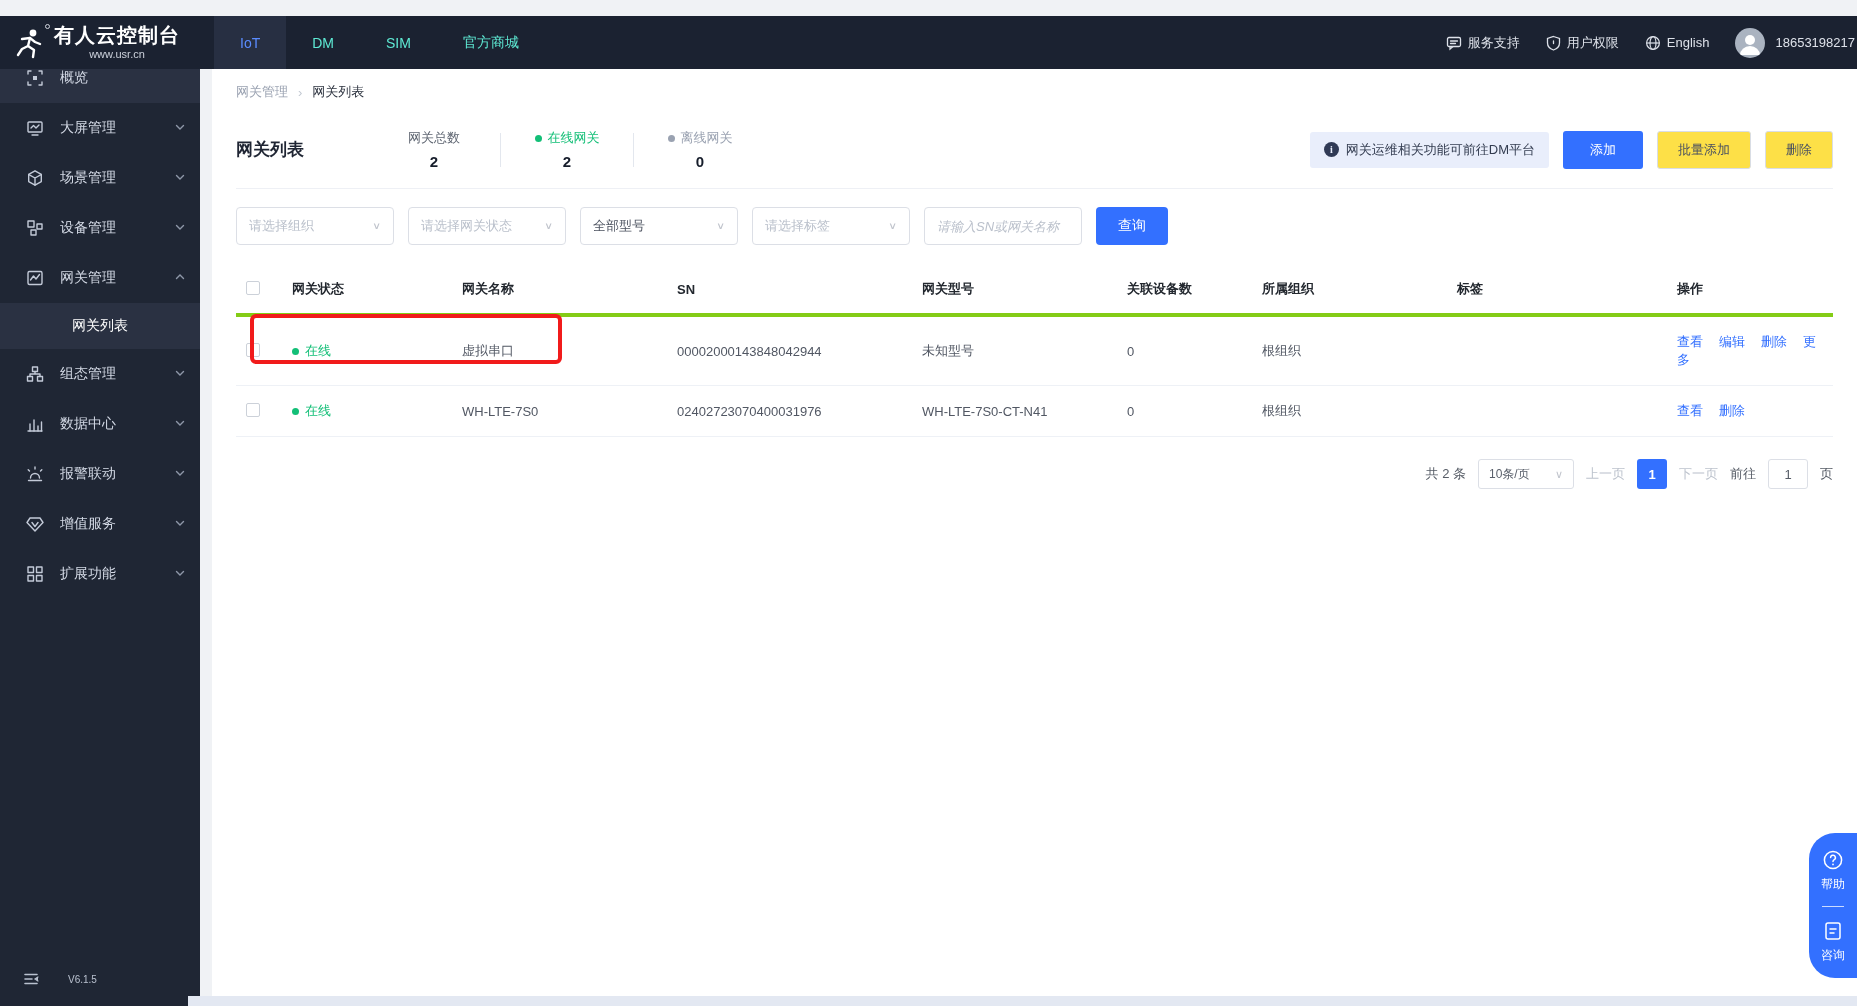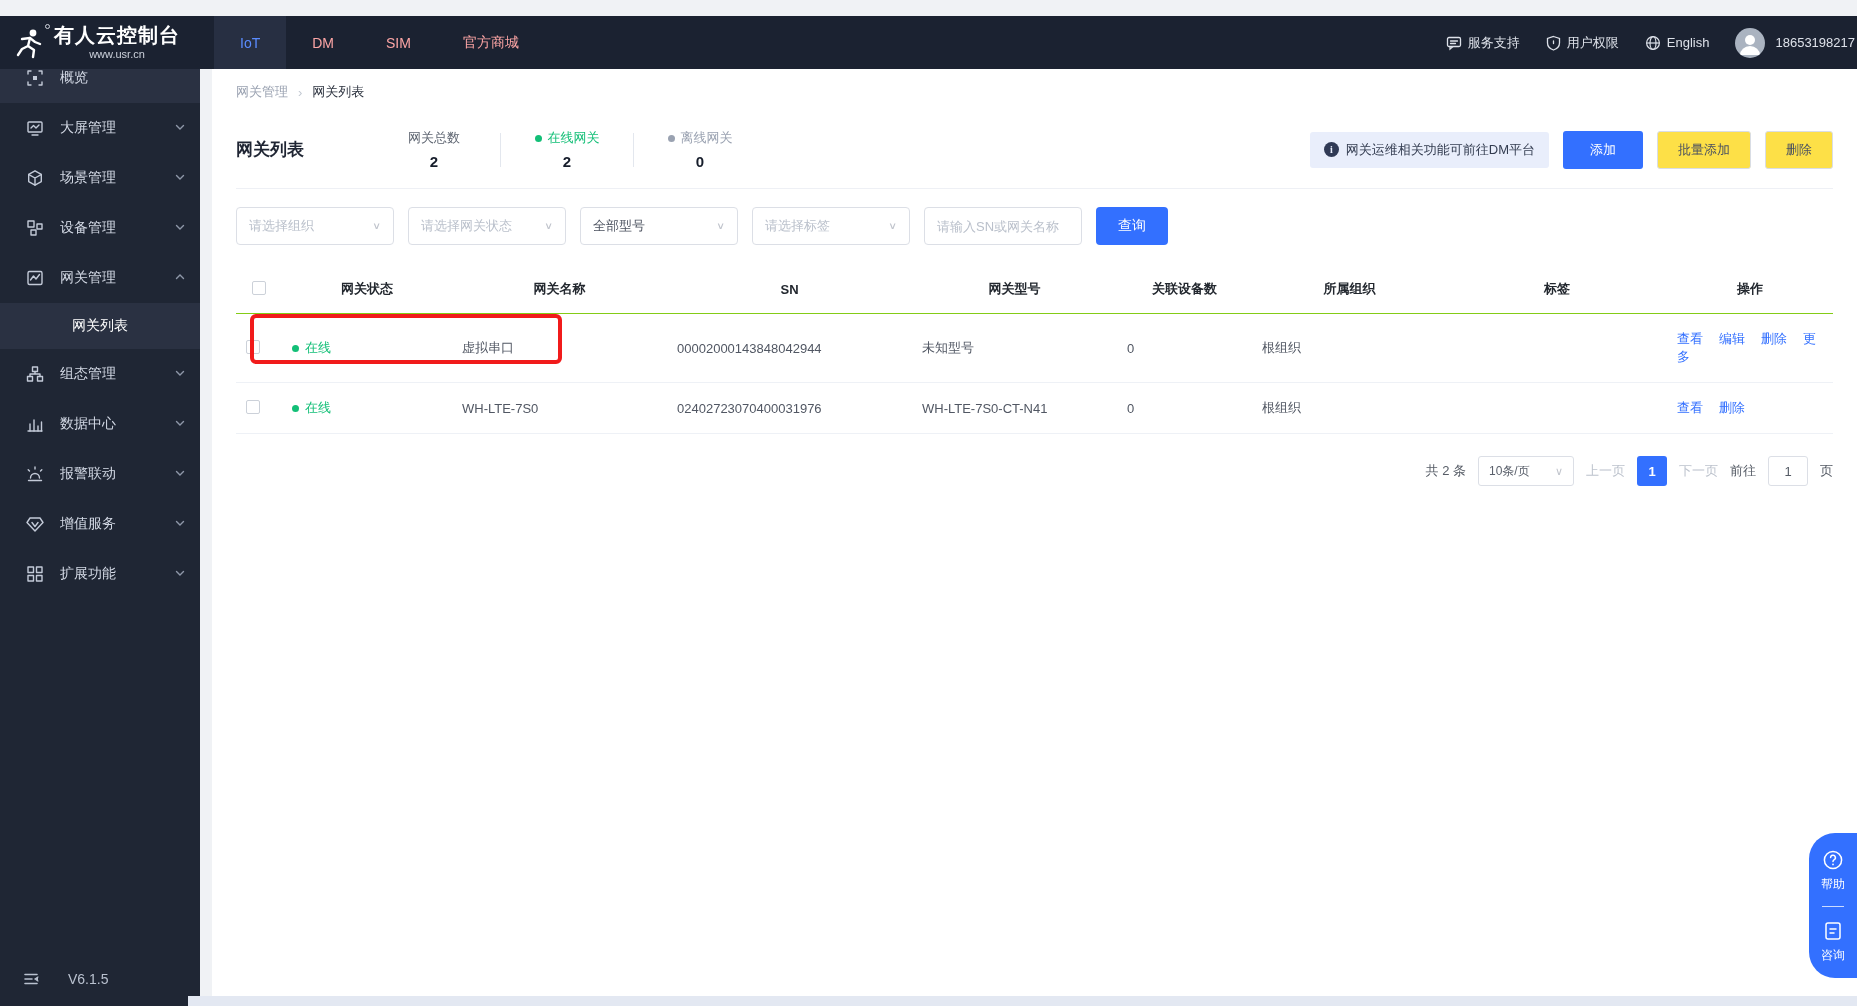--- a/index.html
+++ b/index.html
@@ -7,37 +7,37 @@
 
   
   .header { position:fixed; top:16px; left:0; right:0; height:53px; background:#1b2231; display:flex; align-items:stretch; z-index:50; }
   .logo { width:200px; display:flex; align-items:center; padding-left:12px; }
   .logo-mark { width:34px; height:34px; margin-right:8px; position:relative; color:#fff; }
   .logo-mark .reg { position:absolute; top:-2px; right:-4px; width:5px; height:5px; border:1px solid #cfd3dc; border-radius:50%; }
   .logo-text { display:flex; flex-direction:column; align-items:center; line-height:1.1; }
   .logo-title { color:#fff; font-size:20px; font-weight:bold; letter-spacing:1px; }
   .logo-sub { color:#cdd2dc; font-size:11px; margin-top:2px; }
   .nav-tabs { display:flex; align-items:stretch; margin-left:14px; }
-  .nav-tab { display:flex; align-items:center; padding:0 26px; color:#fca5a5; font-size:14px; cursor:pointer; }
+  .nav-tab { display:flex; align-items:center; padding:0 26px; color:#5eead4; font-size:14px; cursor:pointer; }
   .nav-tab.active { background:#272f42; color:#5b8cff; }
   .header-right { margin-left:auto; display:flex; align-items:center; gap:26px; padding-right:2px; color:#dde1e9; font-size:13px; }
   .hr-item { display:flex; align-items:center; gap:6px; cursor:pointer; white-space:nowrap; }
   .hr-item svg { display:block; }
   .avatar { width:30px; height:30px; border-radius:50%; background:#aab3c0; display:flex; align-items:center; justify-content:center; overflow:hidden; }
   .account { margin-left:-16px; white-space:nowrap; }
 
   
   .sidebar { position:fixed; top:53px; left:0; bottom:0; width:200px; background:#1f2634; z-index:40; }
   .side-item { height:50px; display:flex; align-items:center; padding:0 14px 0 26px; color:#d3d9e5; font-size:14px; cursor:pointer; }
   .side-item .s-icon { width:18px; height:18px; margin-right:16px; flex:0 0 18px; color:#c3cad8; }
   .side-item .chev { margin-left:auto; color:#8e97a8; }
   .side-item.hl { background:#2a3142; }
   .side-sub { height:46px; display:flex; align-items:center; padding-left:72px; color:#ffffff; font-size:14px; cursor:pointer; }
   .side-sub.active { background:#2a3142; }
-  .side-footer { position:absolute; bottom:8px; left:0; right:0; height:38px; display:flex; align-items:center; padding-left:22px; color:#b9c1cf; font-size:14px; }
+  .side-footer { position:absolute; bottom:8px; left:0; right:0; height:38px; display:flex; align-items:center; padding-left:22px; color:#b9c1cf; font-size:10px; }
   .side-footer .s-icon { width:18px; height:18px; margin-right:28px; color:#b9c1cf; }
 
   
   .main { position:fixed; top:53px; left:200px; right:0; bottom:0; background:#f0f2f5; padding-left:12px; }
   .content { background:#ffffff; height:100%; padding:0 24px; position:relative; }
 
   .breadcrumb { padding-top:30px; font-size:13px; display:flex; gap:10px; align-items:center; }
   .bc-link { color:#9aa2b1; cursor:pointer; }
   .bc-sep { color:#c2c8d2; }
   .bc-current { color:#2e3440; }
@@ -62,28 +62,28 @@
   .btn-primary { background:#3370ff; color:#fff; padding:9px 26px; }
   .btn-plain { background:#fde047; border-color:#d9dde4; color:#4a5160; }
 
   .filters { display:flex; align-items:center; gap:14px; margin:18px 0 20px; }
   .select, .text-input { height:38px; border:1px solid #dcdfe6; border-radius:4px; background:#fff; display:flex; align-items:center; padding:0 12px; font-size:13px; }
   .select { width:158px; justify-content:space-between; cursor:pointer; }
   .select .ph { color:#bac0cb; }
   .select .val { color:#4d5360; }
   .select .arrow { color:#c0c4cc; font-size:12px; transform:scaleY(.8); }
   .text-input { width:158px; }
-  .text-input input { border:none; outline:none; width:100%; font-size:13px; color:#4d5360; font-family:inherit; }
+  .text-input input { border:none; outline:none; width:100%; font-size:13px; color:#4d5360; font-family:inherit;font-style:italic; }
   .text-input input::placeholder { color:#bac0cb; }
   .btn-query { background:#3370ff; color:#fff; border:none; height:38px; padding:0 22px; font-size:14px; border-radius:4px; cursor:pointer; }
 
   
   .table-wrap { position:relative; }
   table { width:100%; border-collapse:collapse; table-layout:fixed; }
-  th { text-align:center; font-size:13px; color:#23282f; font-weight:bold; padding:15px 10px; border-bottom:1px solid #84cc16; }
+  th { text-align:left; font-size:13px; color:#23282f; font-weight:bold; padding:15px 10px; border-bottom:4px solid #84cc16; }
   td { font-size:13px; color:#515763; padding:16px 10px; border-bottom:1px solid #eef1f6; }
   .cb { width:14px; height:14px; border:1px solid #ccd1d9; border-radius:2px; background:#fff; display:inline-block; cursor:pointer; }
   .status { color:#13bf77; display:flex; align-items:center; gap:6px; }
   .actions a { color:#3370ff; text-decoration:none; margin-right:16px; cursor:pointer; }
   .annotation { position:absolute; left:14px; top:49px; width:312px; height:50px; border:4px solid #f11b1b; border-radius:6px; pointer-events:none; z-index:5; }
 
   
   .pagination { display:flex; align-items:center; justify-content:flex-end; gap:12px; margin-top:22px; font-size:13px; color:#565c66; }
   .page-size { width:96px; height:30px; border:1px solid #dcdfe6; border-radius:3px; display:flex; align-items:center; justify-content:space-between; padding:0 10px; font-size:12px; color:#5b616c; cursor:pointer; }
   .page-size .arrow { color:#c0c4cc; font-size:11px; }

